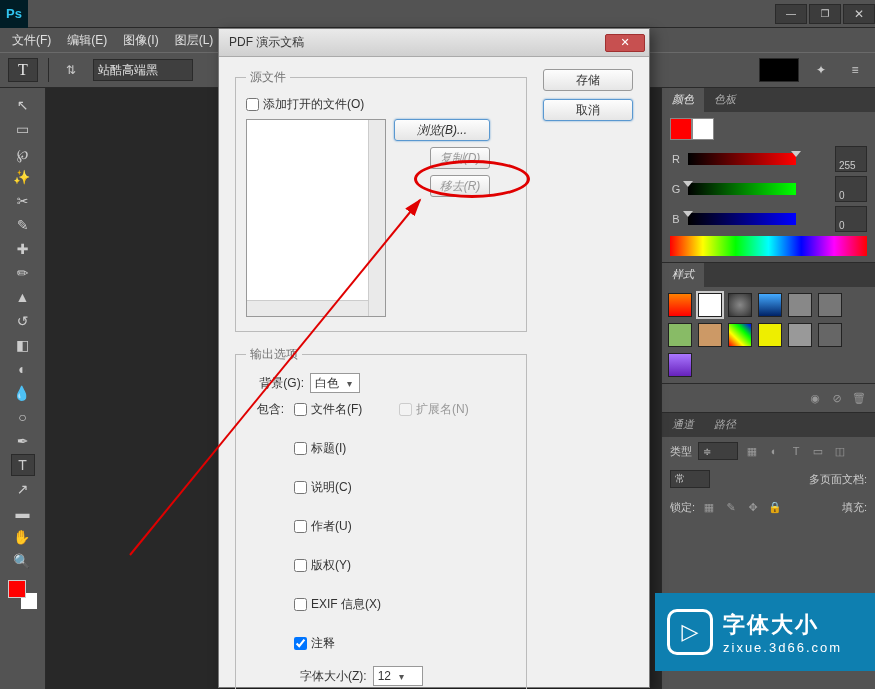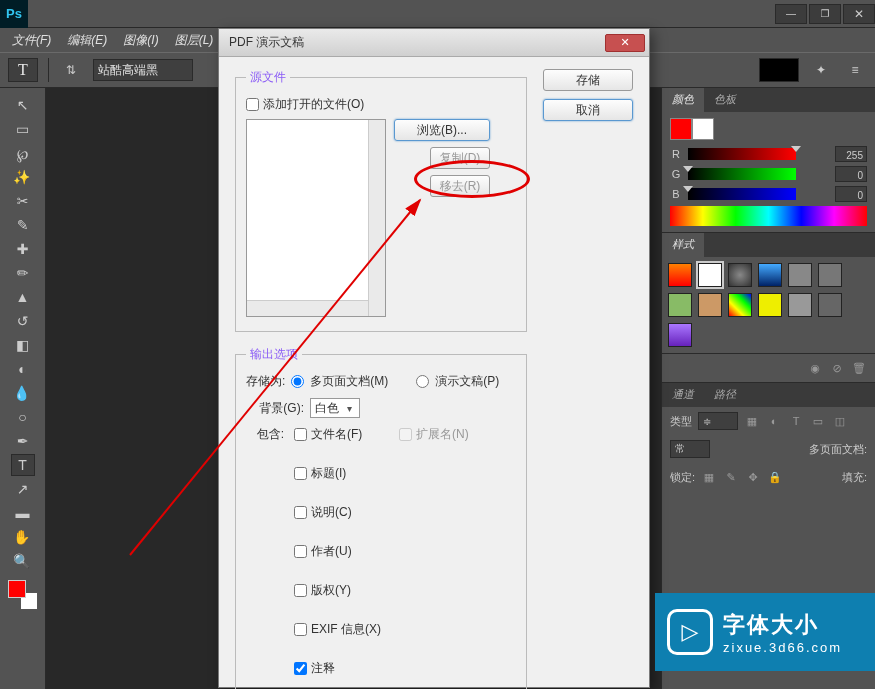--- a/index.html
+++ b/index.html
@@ -7,21 +7,21 @@
   
   
   .app-titlebar { height: 28px; background: #535353; display: flex; justify-content: space-between; align-items: center; border-bottom: 1px solid #282828; }
   .ps-logo { width: 28px; height: 28px; background: #001d26; color: #31c5f0; display: flex; align-items: center; justify-content: center; font-weight: bold; font-size: 13px; font-family: Arial; }
   .win-controls { display: flex; }
   .win-btn { width: 32px; height: 20px; background: #3c3c3c; border: 1px solid #2a2a2a; margin-left: 2px; color: #ccc; display: flex; align-items: center; justify-content: center; font-size: 10px; }
   .win-btn.close { font-size: 12px; }
   
   
   .menubar { height: 24px; background: #535353; display: flex; align-items: center; padding: 0 4px; color: #e0e0e0; font-size: 12px; }
-  .menubar .menu-item { padding: 0 8px; cursor: default; font-style: italic; }
+  .menubar .menu-item { padding: 0 8px; cursor: default; }
   
   
   .options-bar { height: 36px; background: #535353; border-top: 1px solid #6a6a6a; border-bottom: 1px solid #2a2a2a; display: flex; align-items: center; padding: 0 8px; color: #ccc; font-size: 12px; gap: 10px; }
   .options-bar .tool-ind { width: 30px; height: 24px; border: 1px solid #2a2a2a; background: #3f3f3f; display: flex; align-items: center; justify-content: center; color: #e8e8e8; font-family: "Times New Roman", serif; font-size: 16px; }
   .options-bar .sep { width: 1px; height: 24px; background: #2a2a2a; }
   .font-select { background: #3f3f3f; border: 1px solid #2a2a2a; color: #e0e0e0; width: 100px; height: 22px; padding: 0 4px; font-size: 12px; display: flex; align-items: center; }
   .opt-swatch { width: 40px; height: 24px; border: 1px solid #2a2a2a; background: #000; }
   .opt-icon { width: 24px; height: 24px; display: flex; align-items: center; justify-content: center; color: #ccc; }
   
   
@@ -46,21 +46,21 @@
   .panel-body { padding: 6px 8px; }
   
   
   .color-row { display: flex; align-items: center; gap: 6px; margin-bottom: 4px; }
   .color-label { width: 12px; text-align: center; }
   .slider { flex: 1; height: 12px; position: relative; }
   .slider.r { background: linear-gradient(to right, #000, #f00); }
   .slider.g { background: linear-gradient(to right, #000, #0f0); }
   .slider.b { background: linear-gradient(to right, #000, #00f); }
   .slider-thumb { position: absolute; top: -2px; width: 0; height: 0; border-left: 5px solid transparent; border-right: 5px solid transparent; border-top: 6px solid #ccc; }
-  .slider-val { width: 32px; height: 16px; background: #3f3f3f; border: 1px solid #2a2a2a; text-align: right; padding: 2px 3px; font-size: 10px; line-height: 14px; margin-left: 33px; }
+  .slider-val { width: 32px; height: 16px; background: #3f3f3f; border: 1px solid #2a2a2a; padding: 12px 3px; font-size: 10px; line-height: 14px; margin-left: 33px; }
   .color-sw-wrap { display: flex; gap: 0px; margin-bottom: 6px; }
   .c-sw { width: 22px; height: 22px; border: 1px solid #888; }
   .spectrum { height: 20px; background: linear-gradient(to right, #f00, #ff0, #0f0, #0ff, #00f, #f0f, #f00); margin-top: 4px; }
   
   
   .style-grid { display: flex; flex-wrap: wrap; gap: 6px; padding: 6px; }
   .style-sw { width: 24px; height: 24px; border: 1px solid #222; }
   
   
   .panel-sep { height: 1px; background: #2a2a2a; }
@@ -74,27 +74,27 @@
   .dlg-title { height: 28px; background: linear-gradient(to bottom, #eaeaea, #d0d0d0); display: flex; align-items: center; justify-content: space-between; padding: 0 4px 0 10px; border-bottom: 1px solid #aaa; }
   .dlg-close { width: 40px; height: 18px; background: #c75050; border: 1px solid #a03030; border-radius: 2px; color: #fff; display: flex; align-items: center; justify-content: center; font-size: 11px; }
   .dlg-content { padding: 12px 16px; display: flex; gap: 16px; }
   .dlg-left { flex: 1; }
   .dlg-right { width: 90px; display: flex; flex-direction: column; gap: 8px; }
   .dlg-btn { height: 22px; border: 1px solid #999; background: linear-gradient(to bottom, #fdfdfd, #e6e6e6); border-radius: 3px; display: flex; align-items: center; justify-content: center; cursor: default; font-size: 12px; }
   .dlg-btn.default { border: 1px solid #5a98d0; box-shadow: 0 0 2px #5a98d0; }
   .dlg-btn.disabled { color: #999; margin-left: 36px; }
   
   fieldset.group { border: 1px solid #bbb; padding: 10px 10px 14px 10px; margin-bottom: 14px; }
-  fieldset.group > legend { padding: 0 4px; color: #8b5cf6; }
+  fieldset.group > legend { padding: 0 4px; color: #737373; }
   .chk-row { display: flex; align-items: center; gap: 4px; margin-bottom: 6px; }
   .src-row { display: flex; gap: 8px; align-items: flex-start; }
   .listbox { width: 140px; height: 198px; border: 1px solid #999; background: #fff; position: relative; }
   .listbox::after { content: ""; position: absolute; right: 0; top: 0; width: 16px; height: 100%; background: #eaeaea; border-left: 1px solid #ccc; }
   .list-scroll-bottom { position: absolute; bottom: 0; left: 0; right: 16px; height: 16px; background: #eaeaea; border-top: 1px solid #ccc; }
-  .src-btns { display: flex; flex-direction: column; gap: 6px; width: 96px; }
+  .src-btns { display: flex; flex-direction: column; gap: 6px; width: 96px; font-style: italic; }
   
   .ellipse-mark { position: absolute; top: 160px; left: 414px; width: 116px; height: 38px; border: 3px solid #e00000; border-radius: 50%; z-index: 50; pointer-events: none; }
   
   .form-row { display: flex; align-items: center; gap: 6px; margin-bottom: 8px; }
   .form-row .lbl { text-align: right; }
   .radio, .chk { width: 13px; height: 13px; }
   .sel { border: 1px solid #999; background: #fff; height: 20px; padding: 0 4px; display: flex; align-items: center; min-width: 50px; position: relative; }
   .sel::after { content: "▾"; margin-left: 8px; font-size: 10px; color: #555; }
   .include-grid { display: grid; grid-template-columns: auto auto; gap: 16px 18px; margin-left: 4px; }
   
@@ -295,28 +295,20 @@
             <div class="dlg-btn default">浏览(B)...</div>
             <div class="dlg-btn disabled">复制(D)</div>
             <div class="dlg-btn disabled">移去(R)</div>
           </div>
         </div>
       </fieldset>
 
       <fieldset class="group">
         <legend>输出选项</legend>
         <div class="form-row">
-          <span class="lbl">存储为:</span>
-          <input type="radio" class="radio" checked="" style="">
-          <span>多页面文档(M)</span>
-          <span style="width:16px"></span>
-          <input type="radio" class="radio" style="">
-          <span>演示文稿(P)</span>
-        </div>
-        <div class="form-row">
           <span class="lbl" style="width:58px">背景(G):</span>
           <div class="sel">白色</div>
         </div>
         <div class="form-row" style="align-items:flex-start">
           <span class="lbl" style="width:38px">包含:</span>
           <div class="include-grid">
             <label class="chk-row">
                 <input type="checkbox" class="chk" style="">
                 <span>文件名(F)</span>
               </label>
@@ -347,20 +339,24 @@
             <label class="chk-row">
                 <input type="checkbox" class="chk" style="">
                 <span>EXIF 信息(X)</span>
               </label>
             <span></span>
             <label class="chk-row">
                 <input type="checkbox" class="chk" checked="" style="">
                 <span>注释</span>
               </label>
           </div>
+        </div>
+        <div class="form-row" style="margin-left:54px">
+          <span>字体大小(Z):</span>
+          <div class="sel">12</div>
         </div>
       </fieldset>
 
       <fieldset class="group" style="color:#888">
         <legend>演示文稿选项</legend>
 
       </fieldset>
     </div>
     <div class="dlg-right">
       <div class="dlg-btn">存储</div>

